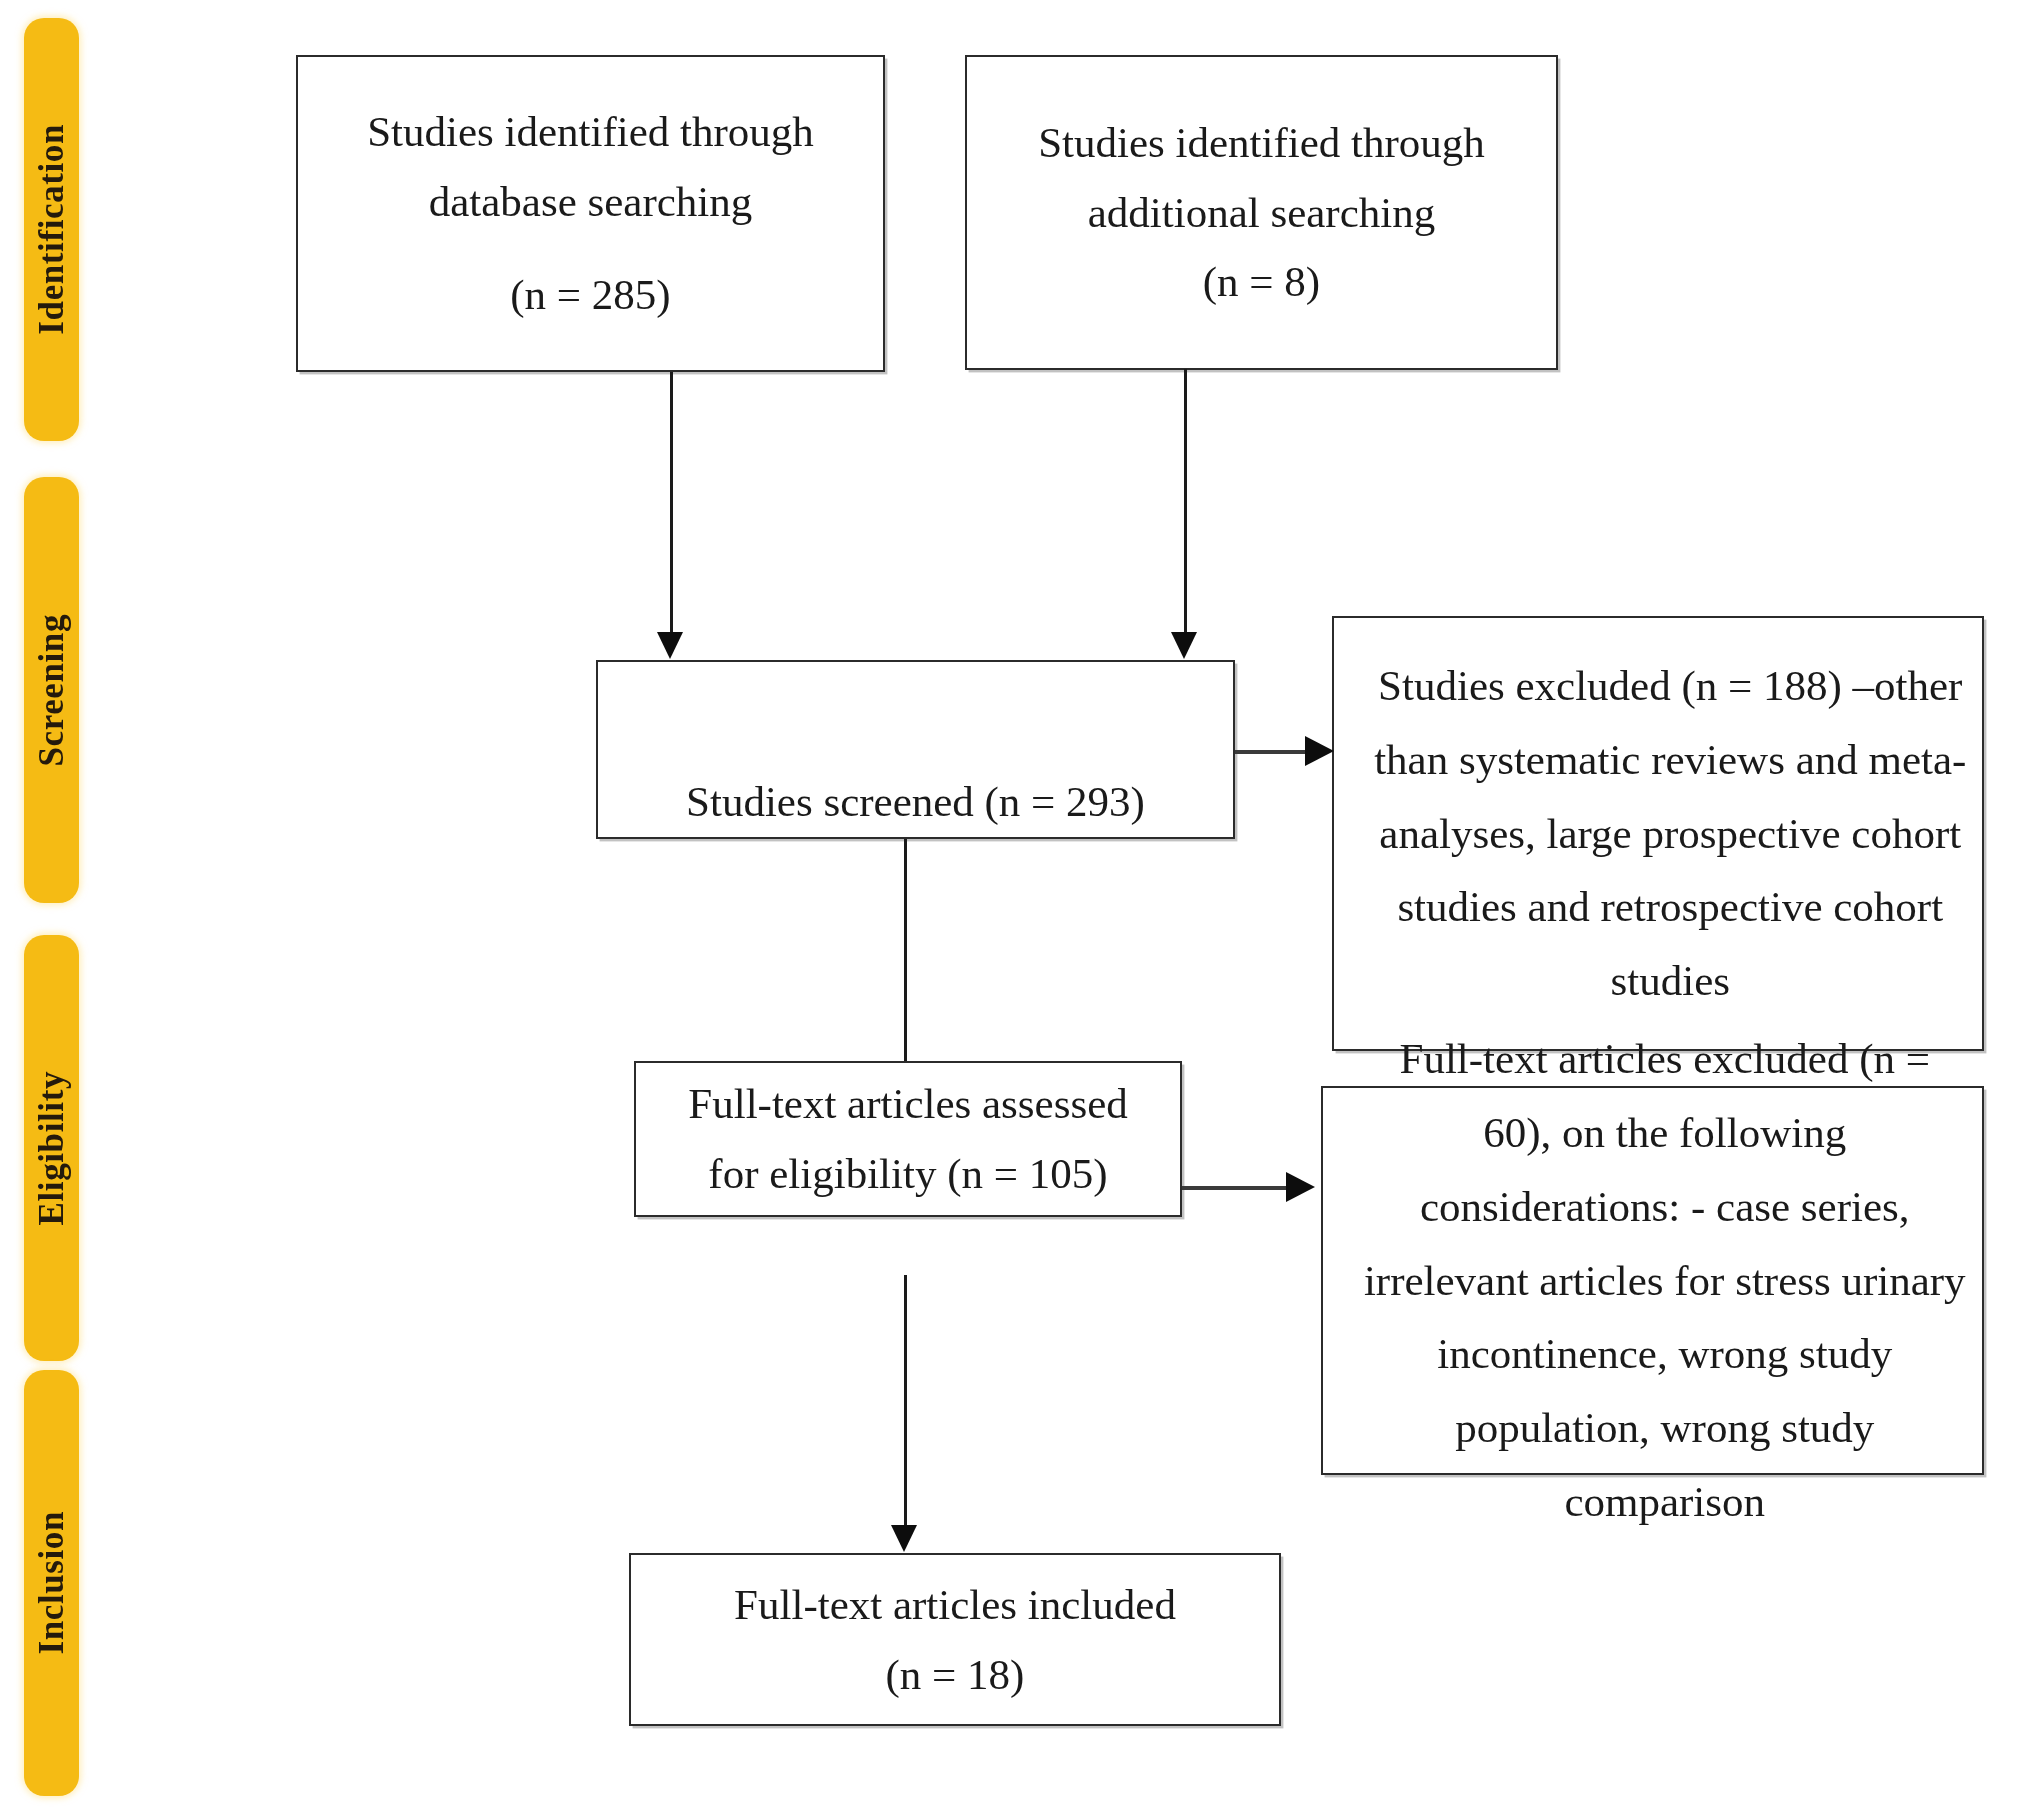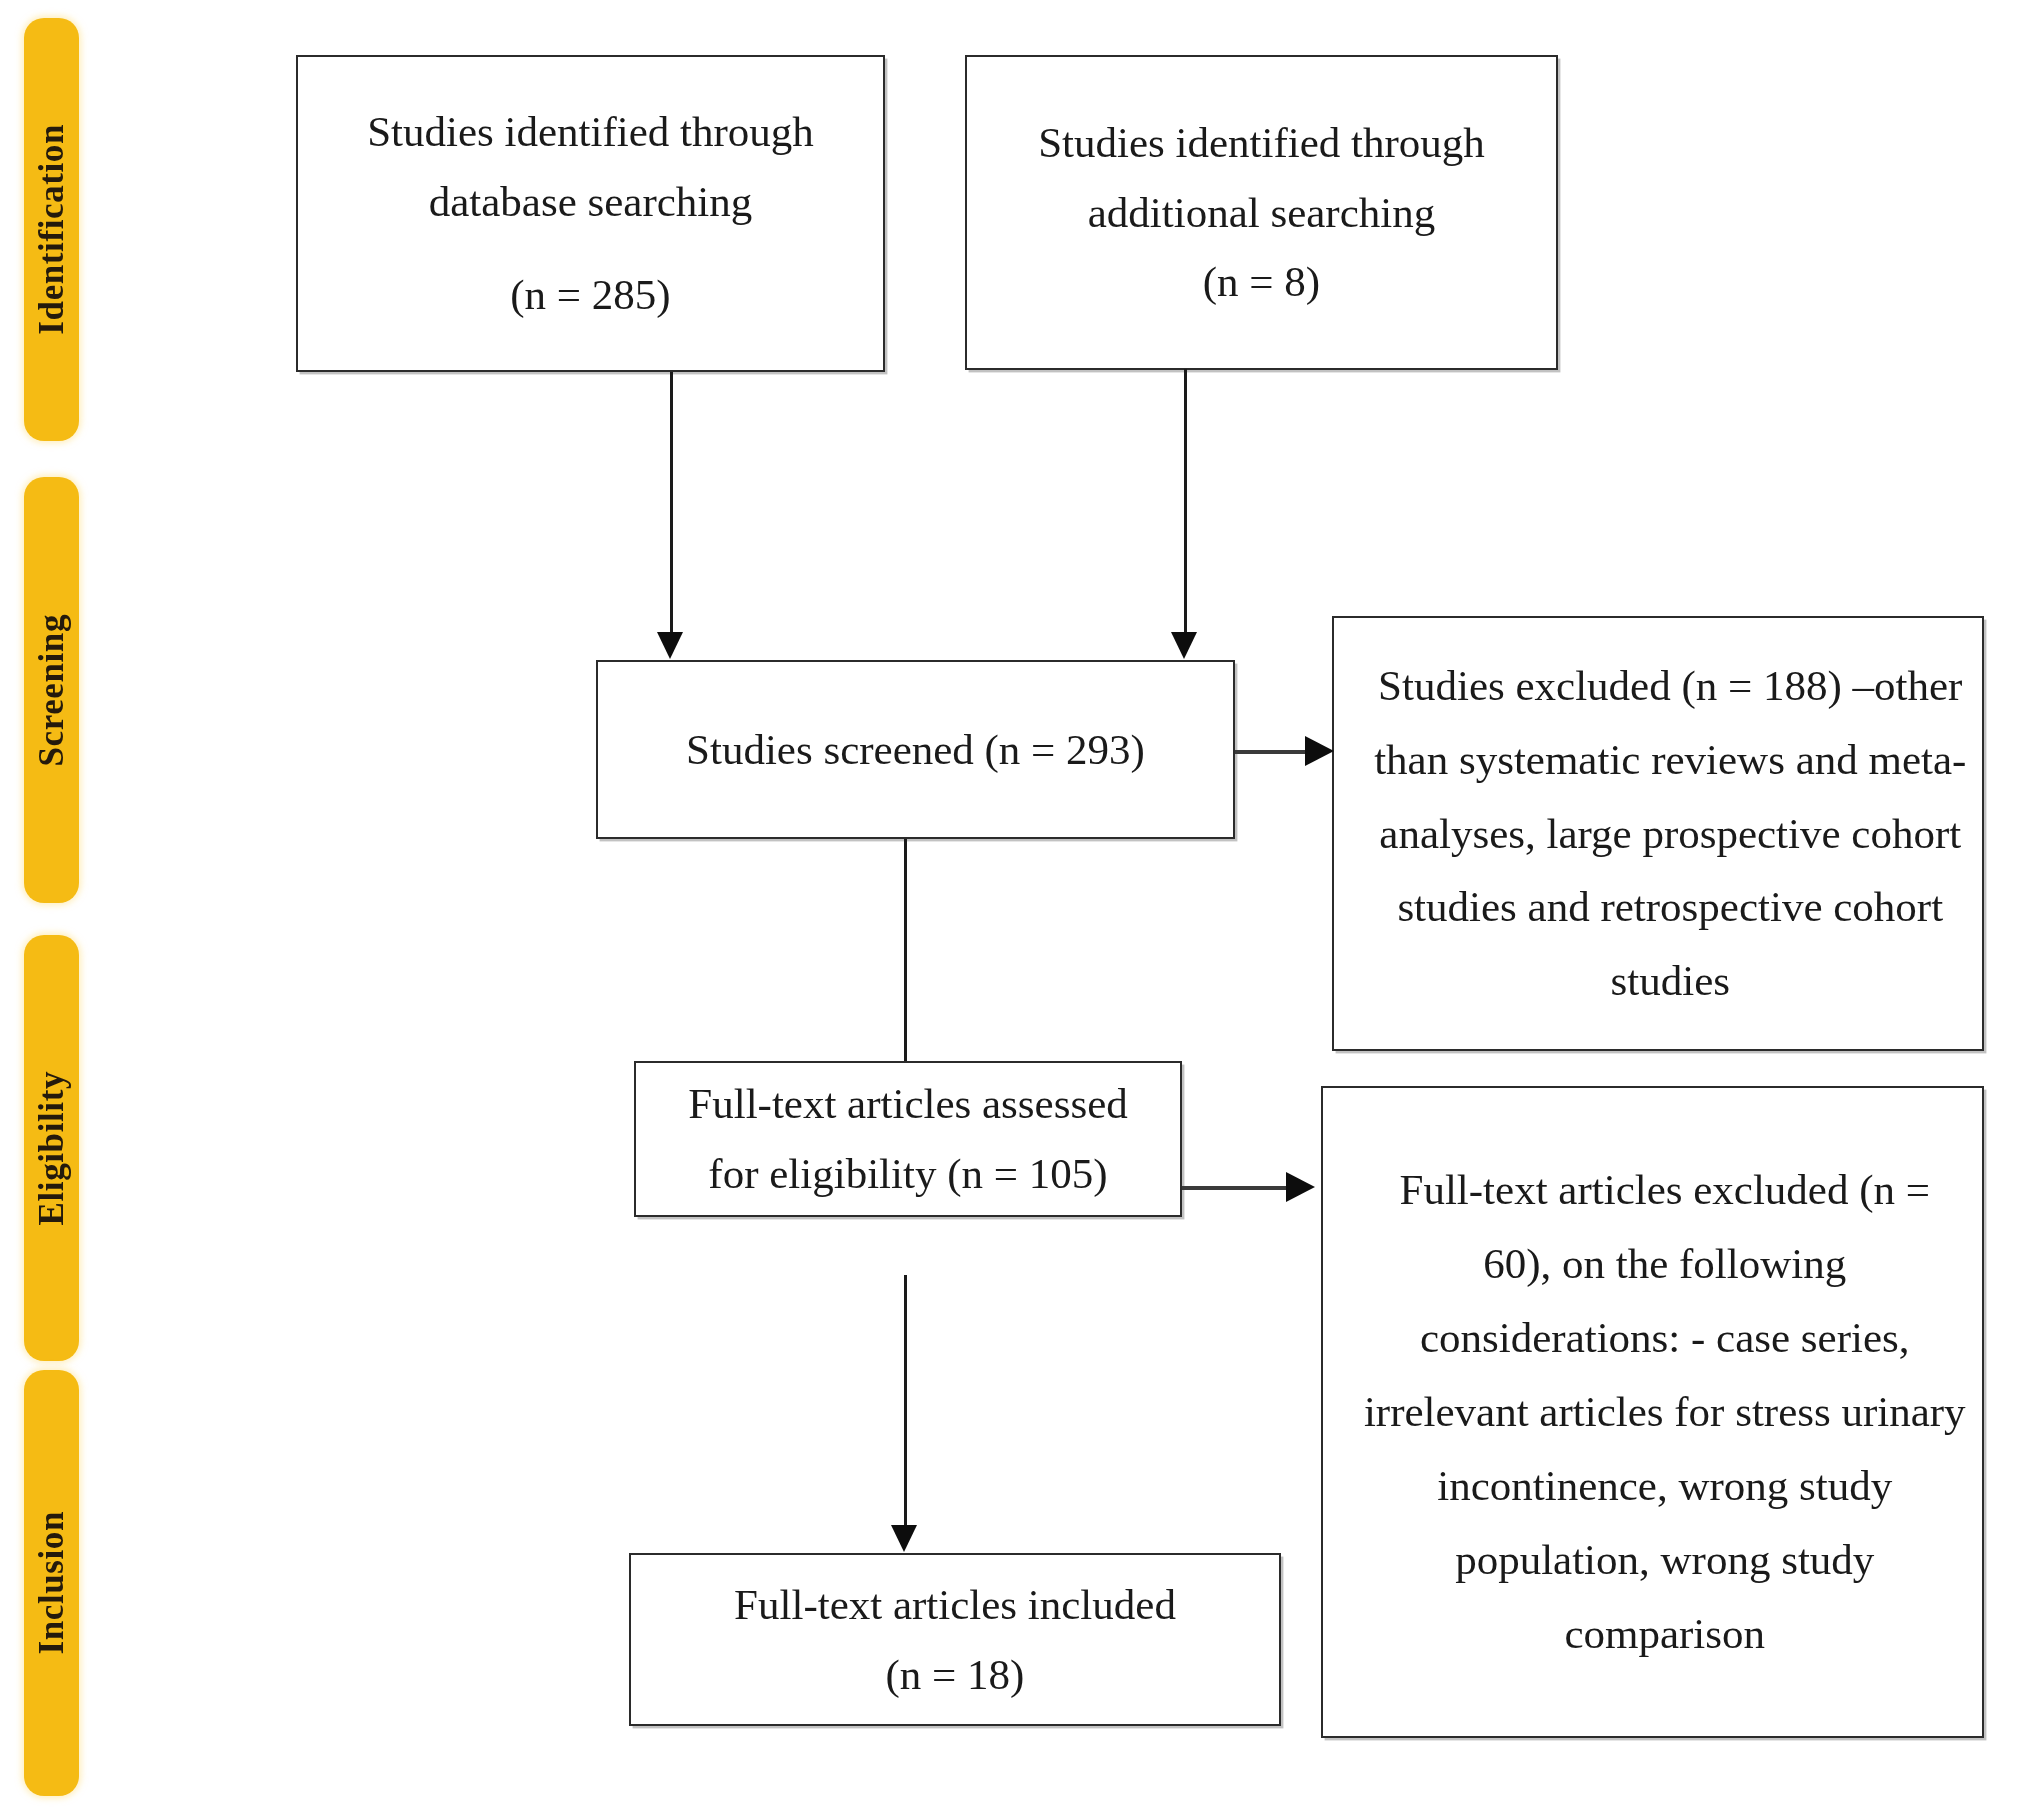--- a/index.html
+++ b/index.html
@@ -134,42 +134,42 @@
       <span>(n = 8)</span>
     </div>
   </div>
 
   <div class="conn-v" style="left:670px; top:372px; height:262px;"></div>
   <div class="arrow-down" style="left:657px; top:632px;"></div>
 
   <div class="conn-v" style="left:1184px; top:369px; height:265px;"></div>
   <div class="arrow-down" style="left:1171px; top:632px;"></div>
 
-  <div class="flow-box" style="left:596px; top:660px; width:639px; height:179px;">
+  <div class="flow-box" style="left:596px; top:660px; width:639px; height:179px;align-items:flex-end;">
     <div class="box-text">Studies screened (n = 293)</div>
   </div>
 
   <div class="flow-box tall" style="left:1332px; top:616px; width:652px; height:435px;">
     <div class="box-text">Studies excluded (n = 188) –other than systematic reviews and meta-analyses, large prospective cohort studies and retrospective cohort studies</div>
   </div>
 
   <div class="conn-h" style="left:1235px; top:750px; width:75px;"></div>
   <div class="arrow-right" style="left:1305px; top:736px;"></div>
 
   <div class="conn-v" style="left:904px; top:839px; height:255px;"></div>
   <div class="arrow-down" style="left:891px; top:1092px;"></div>
 
   <div class="flow-box" style="left:634px; top:1061px; width:548px; height:156px;">
     <div class="box-text">
       <span>Full-text articles assessed</span><br>
       <span>for eligibility (n = 105)</span>
     </div>
   </div>
 
-  <div class="flow-box tall" style="left:1321px; top:1086px; width:663px; height:652px;justify-content:center;">
+  <div class="flow-box tall" style="left:1321px; top:1086px; width:663px; height:389px;justify-content:center;">
     <div class="box-text">Full-text articles excluded (n = 60), on the following considerations: - case series, irrelevant articles for stress urinary incontinence, wrong study population, wrong study comparison</div>
   </div>
 
   <div class="conn-h" style="left:1182px; top:1186px; width:108px;"></div>
   <div class="arrow-right" style="left:1286px; top:1172px;"></div>
 
   <div class="conn-v" style="left:904px; top:1275px; height:253px;"></div>
   <div class="arrow-down" style="left:891px; top:1525px;"></div>
 
   <div class="flow-box" style="left:629px; top:1553px; width:652px; height:173px;">

